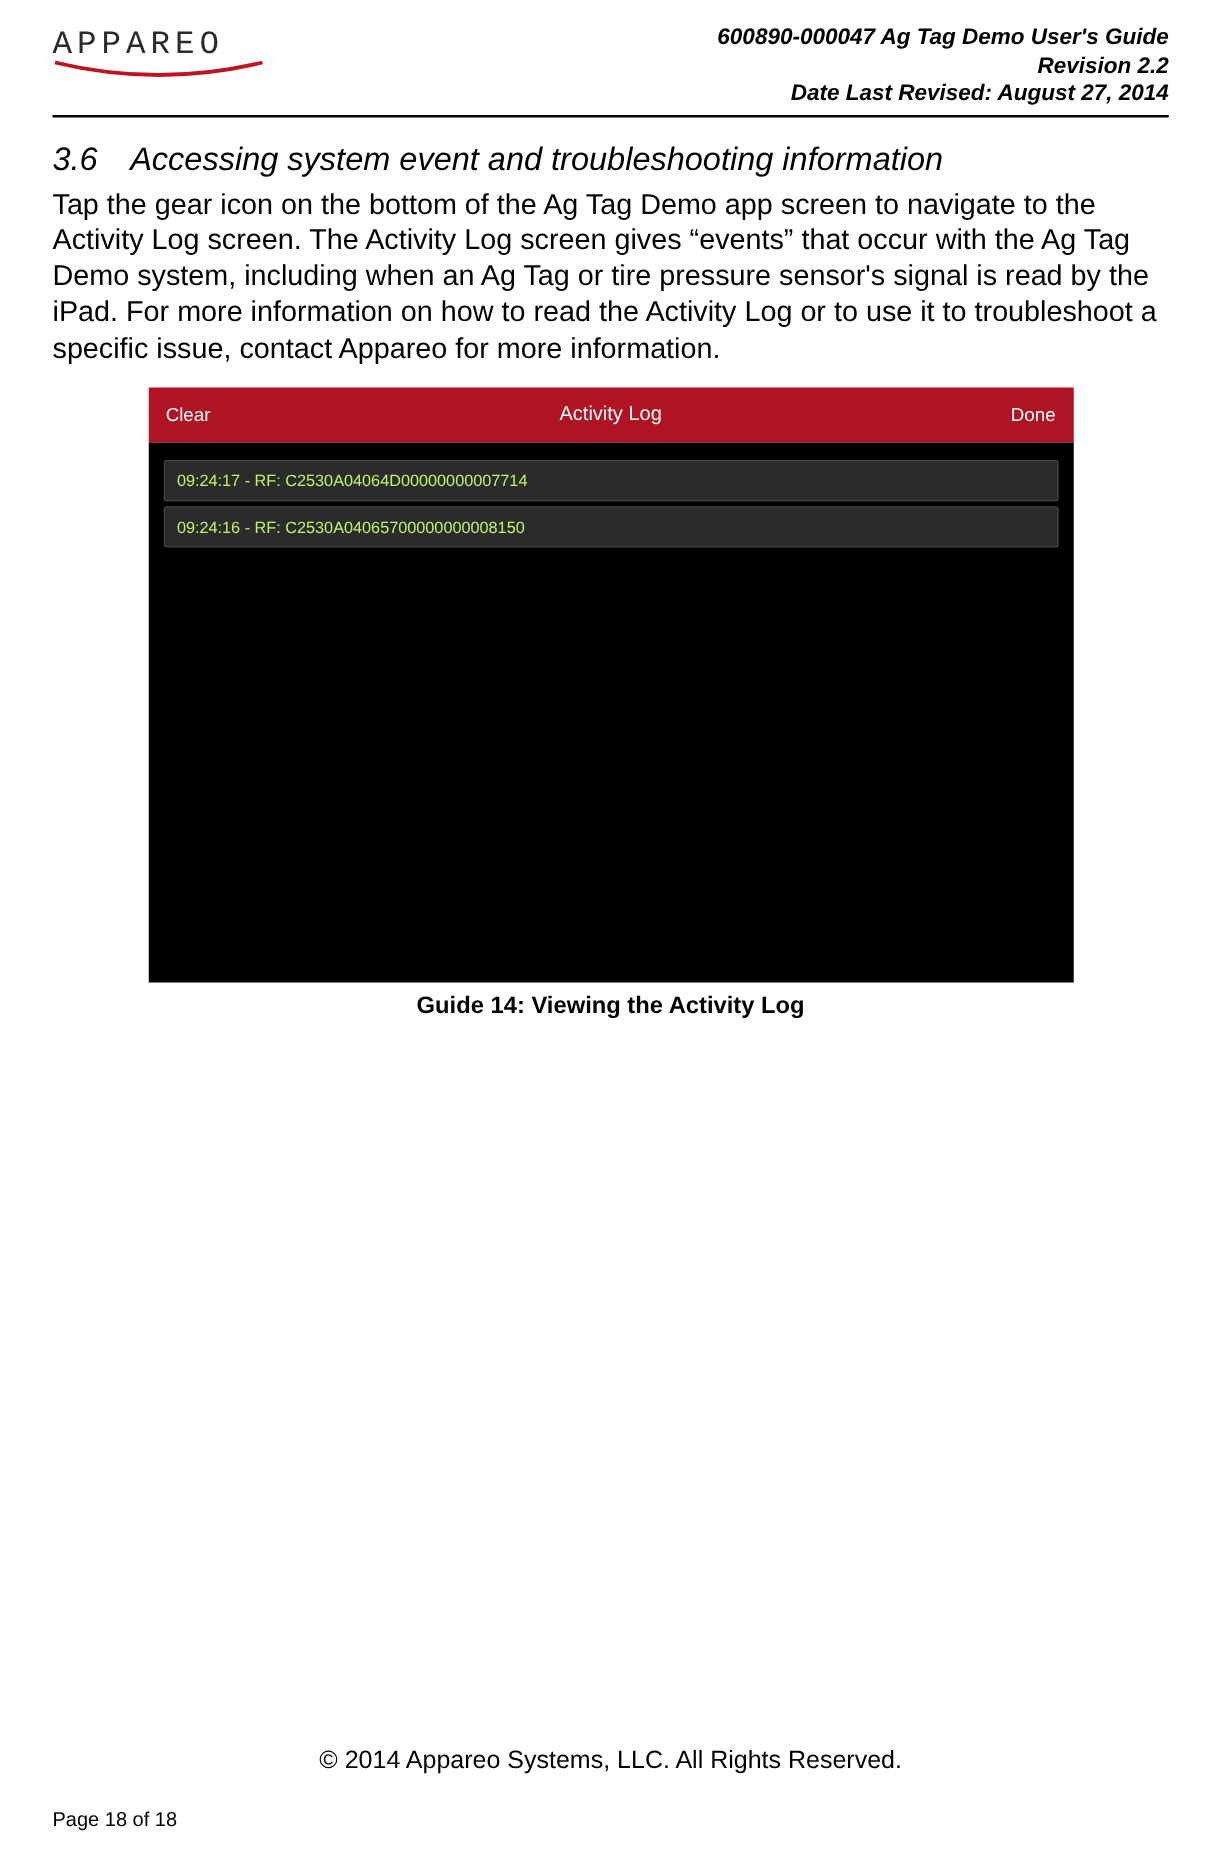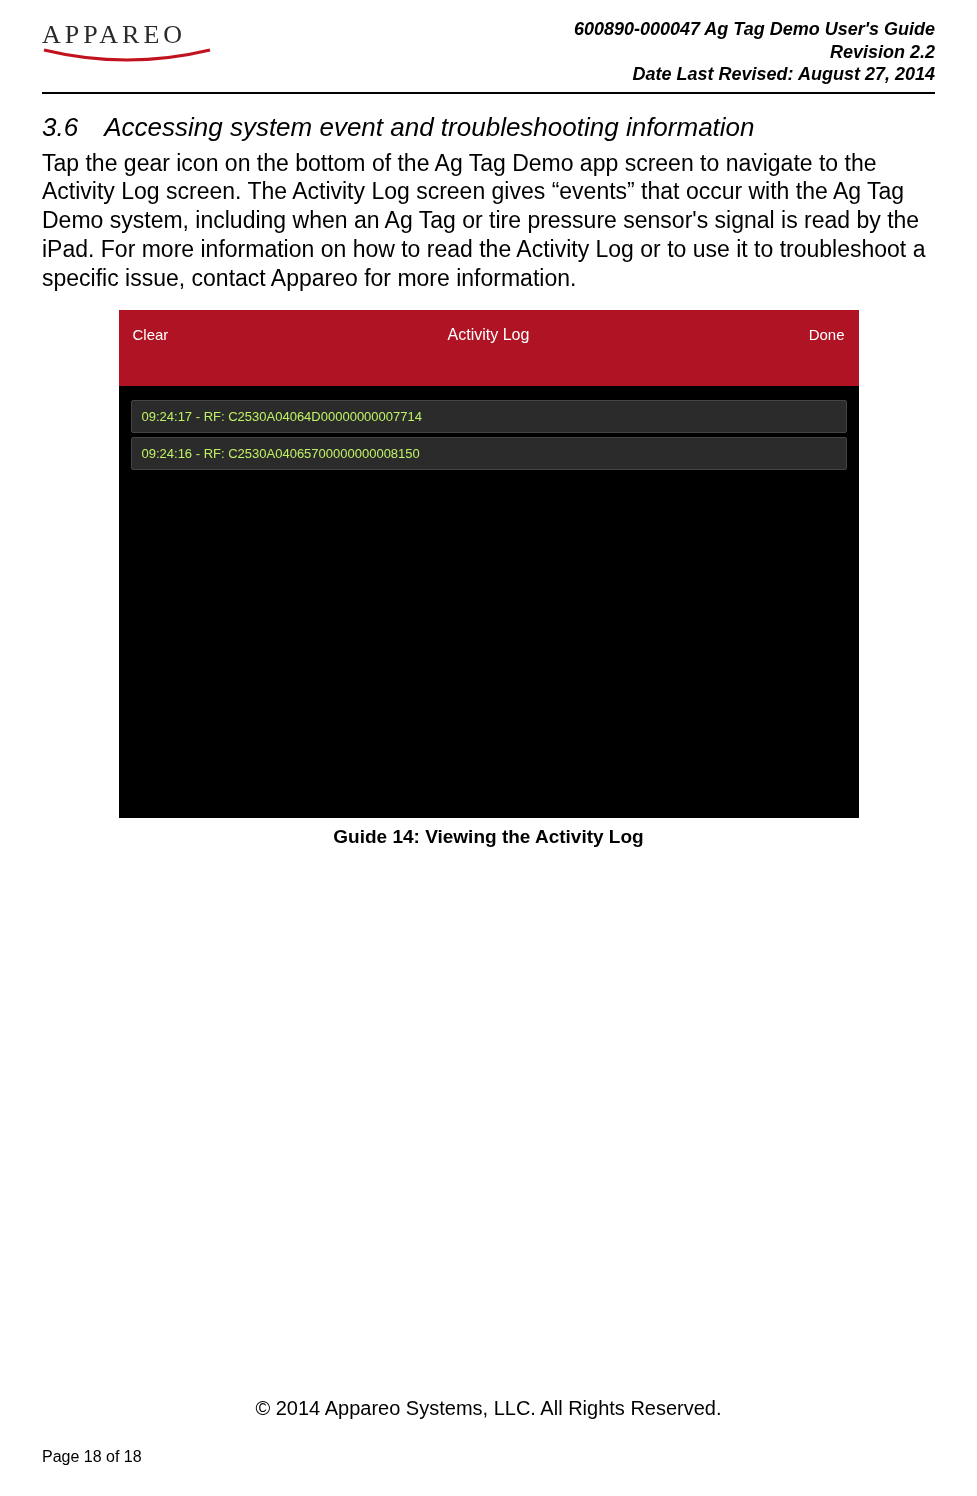--- a/index.html
+++ b/index.html
@@ -25,21 +25,21 @@
     padding-bottom: 6px;
     margin-bottom: 18px;
   }
   .logo {
     display: flex;
     flex-direction: column;
     align-items: flex-start;
     margin-top: 2px;
   }
   .logo-text {
-    font-family: Liberation Serif, serif;
+    font-family: Liberation Mono, monospace;
     font-size: 26px;
     letter-spacing: 4px;
     font-weight: 400;
     color: #2b2b2b;
   }
   .logo-arc {
     width: 170px;
     height: 14px;
     margin-top: -2px;
   }
@@ -71,22 +71,23 @@
   }
   .app-shot {
     width: 740px;
     border-bottom: 2px solid #000;
   }
   .app-bar {
     background: #b01324;
     color: #ffffff;
     height: 44px;
     display: flex;
+    align-items: center;
     justify-content: space-between;
-    padding: 16px 14px;
+    padding: 0 14px;
     font-size: 15px;
     font-family: -apple-system, Helvetica, Arial, sans-serif;
   }
   .app-bar .title {
     flex: 1;
     text-align: center;
     font-size: 16px;
   }
   .app-body {
     background: #000000;

